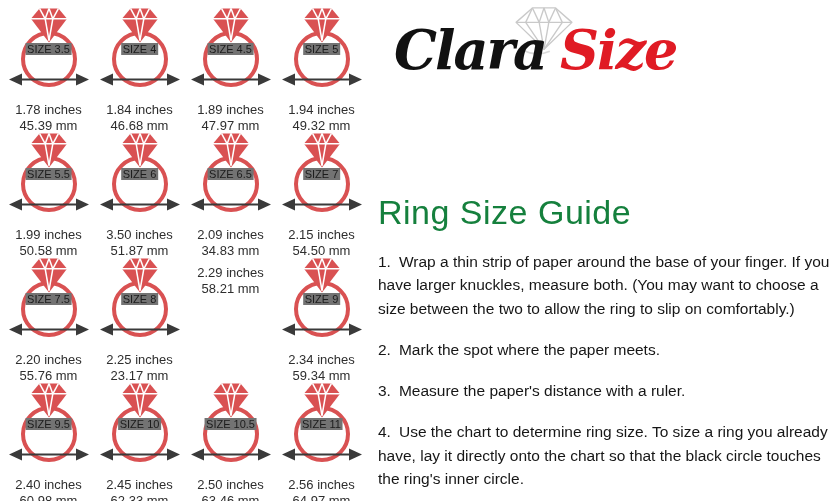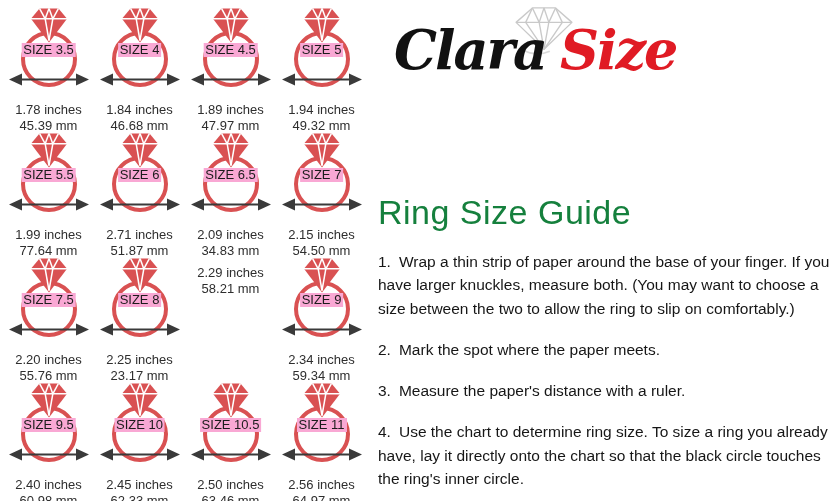--- a/index.html
+++ b/index.html
@@ -33,23 +33,23 @@
     position: absolute; left: 50%; top: 26px;
     transform: translateX(-50%);
     width: 56px; height: 56px;
     border: 4px solid var(--ring-red);
     border-radius: 50%;
     z-index: 1;
   }
   .size-label {
     position: absolute; left: 50%; top: 38px;
     transform: translateX(-50%);
-    background: #f9a8d4;
+    background: #737373;
     padding: 0 2px;
-    font-size: 13px;
+    font-size: 11px;
     color: #1c1c1c;
     white-space: nowrap;
     z-index: 3;
     line-height: 1.1;
   }
   .arrow-svg {
     position: absolute; left: 50%; top: 67px;
     transform: translateX(-50%);
     width: 80px; height: 15px;
     z-index: 4;
@@ -230,21 +230,21 @@
         <div class="ring-circle"></div>
         <div class="size-label">SIZE 5.5</div>
         <svg class="arrow-svg" viewBox="0 0 80 15">
           <line x1="10" y1="7.5" x2="70" y2="7.5" style="stroke:var(--arrow-dark)" stroke-width="2"></line>
           <polygon points="0,7.5 13,1.5 13,13.5" style="fill:var(--arrow-dark)"></polygon>
           <polygon points="80,7.5 67,1.5 67,13.5" style="fill:var(--arrow-dark)"></polygon>
         </svg>
       </div>
       <div class="meas">
         <div>1.99 inches</div>
-        <div>77.64 mm</div>
+        <div>50.58 mm</div>
       </div>
     </div>
 
     <div class="cell">
       <div class="figure">
         <svg class="diamond-svg" viewBox="0 0 40 38">
           <polygon points="10,1 30,1 39,12 20,37 1,12" style="fill:var(--ring-red)"></polygon>
           <g stroke="#ffffff" stroke-width="1.6" fill="none">
             <line x1="1" y1="12" x2="39" y2="12"></line>
             <line x1="10" y1="1" x2="16" y2="12"></line>
@@ -257,21 +257,21 @@
         </svg>
         <div class="ring-circle"></div>
         <div class="size-label">SIZE 6</div>
         <svg class="arrow-svg" viewBox="0 0 80 15">
           <line x1="10" y1="7.5" x2="70" y2="7.5" style="stroke:var(--arrow-dark)" stroke-width="2"></line>
           <polygon points="0,7.5 13,1.5 13,13.5" style="fill:var(--arrow-dark)"></polygon>
           <polygon points="80,7.5 67,1.5 67,13.5" style="fill:var(--arrow-dark)"></polygon>
         </svg>
       </div>
       <div class="meas">
-        <div>2.71 inches</div>
+        <div>3.50 inches</div>
         <div>51.87 mm</div>
       </div>
     </div>
 
     <div class="cell">
       <div class="figure">
         <svg class="diamond-svg" viewBox="0 0 40 38">
           <polygon points="10,1 30,1 39,12 20,37 1,12" style="fill:var(--ring-red)"></polygon>
           <g stroke="#ffffff" stroke-width="1.6" fill="none">
             <line x1="1" y1="12" x2="39" y2="12"></line>

